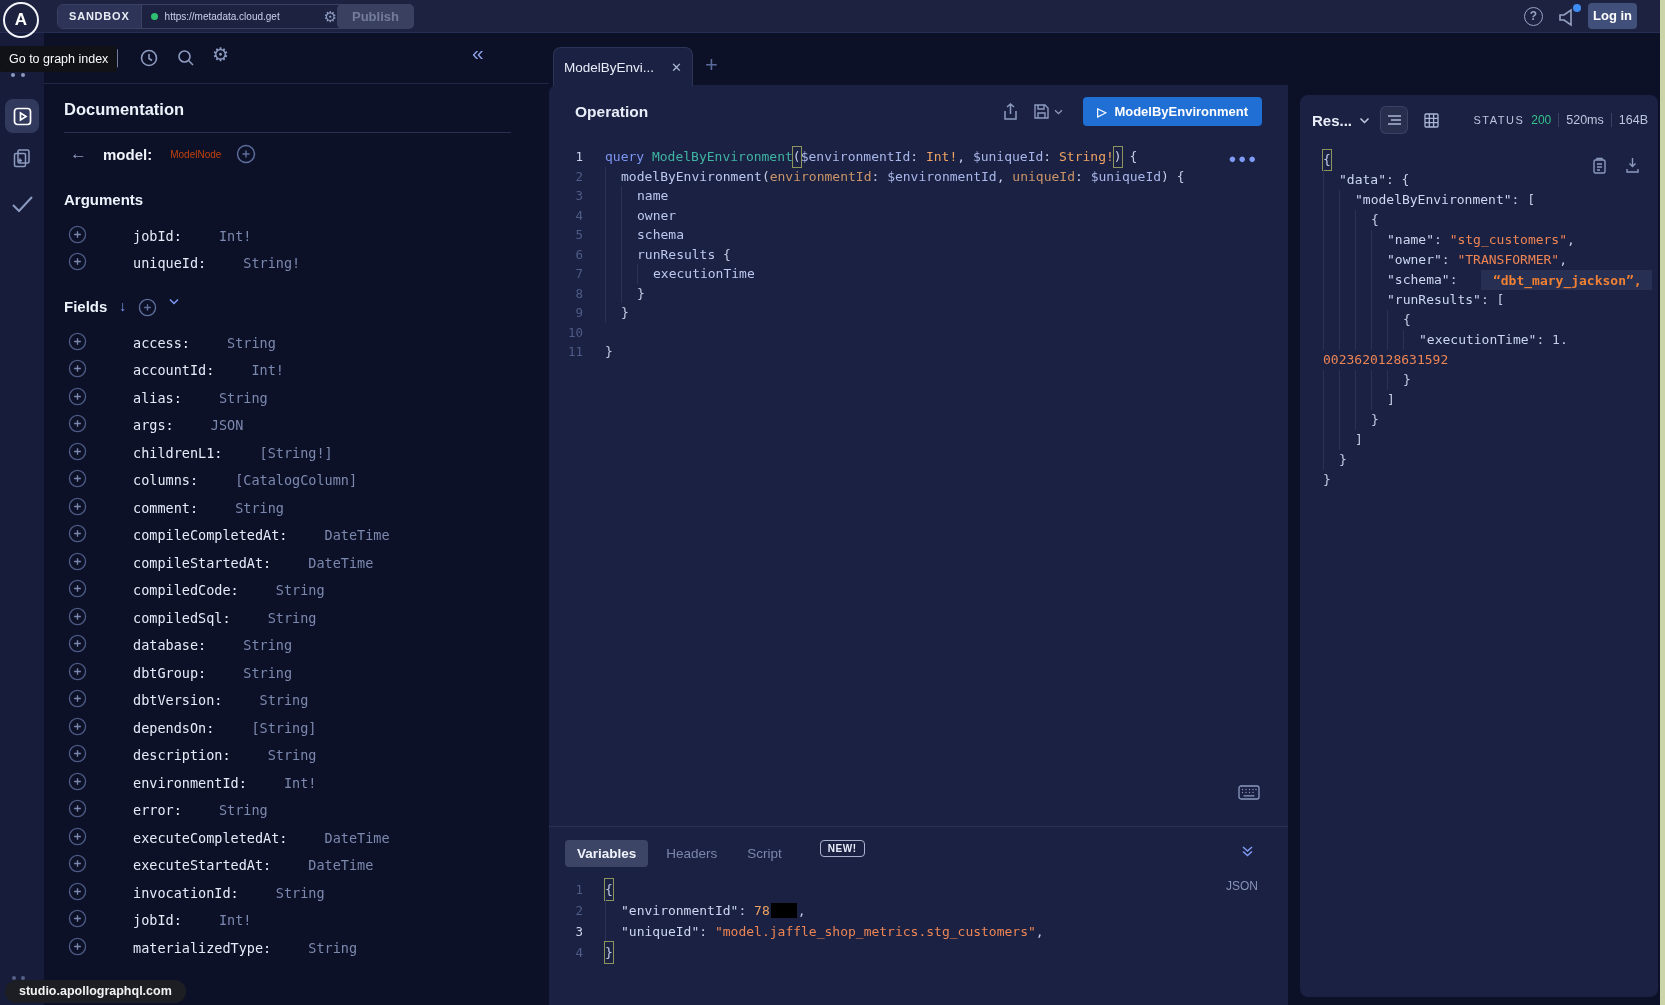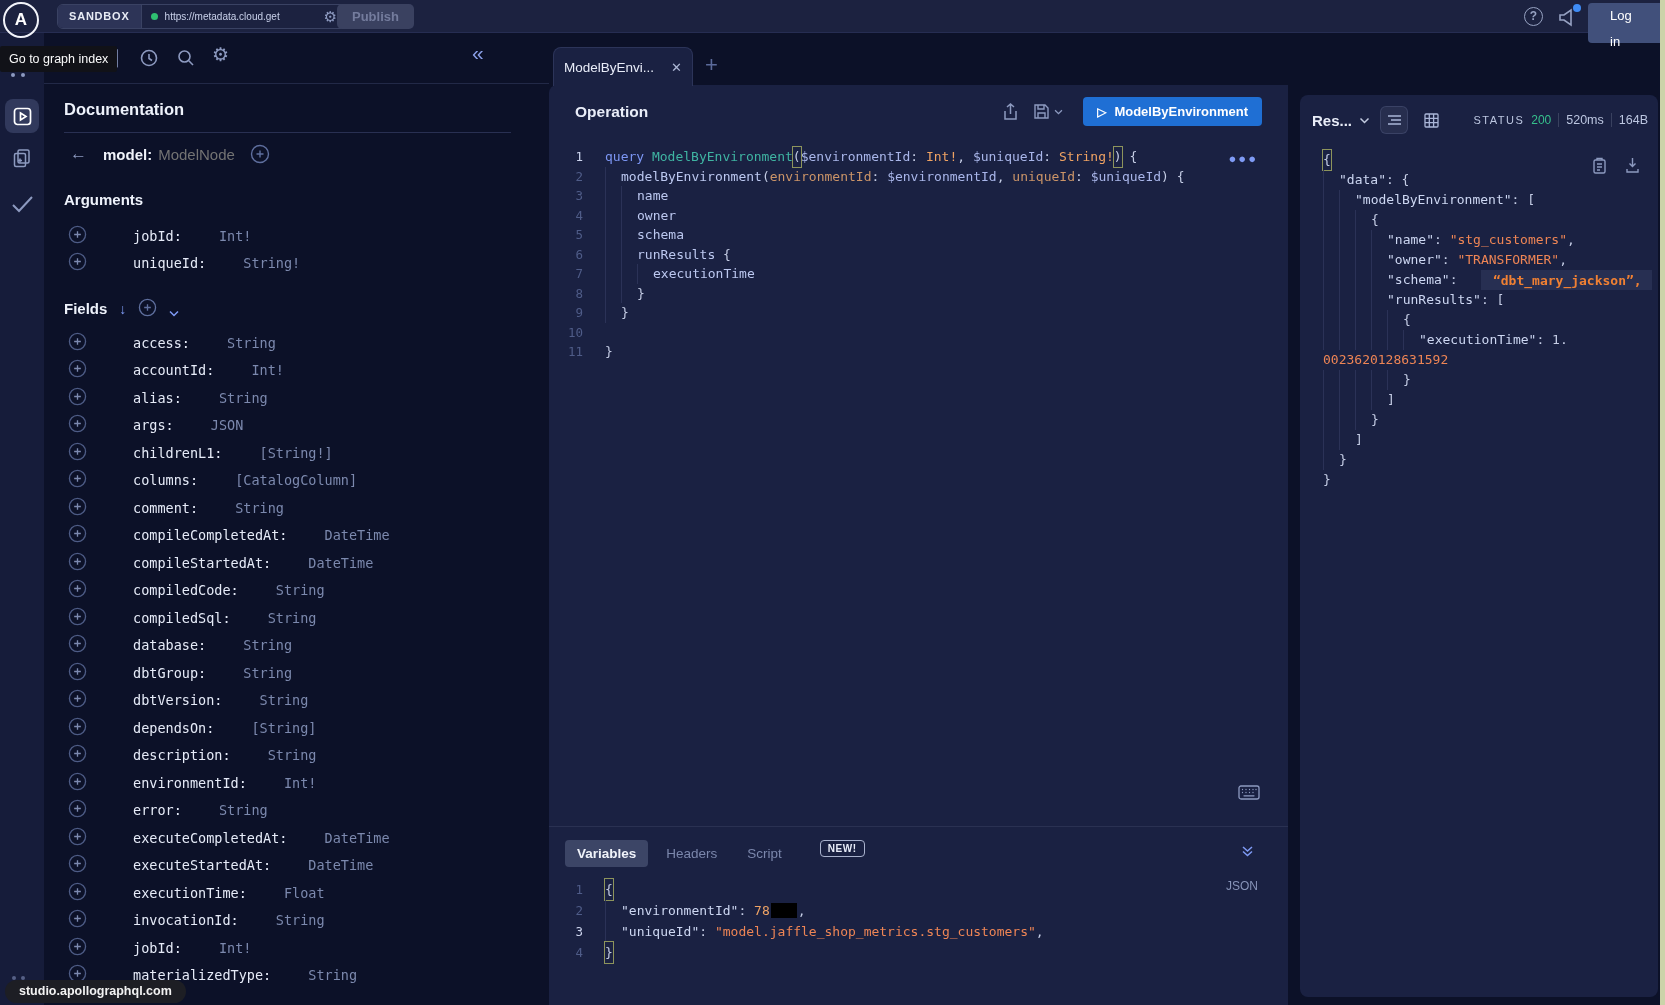--- a/index.html
+++ b/index.html
@@ -21,22 +21,22 @@
   .url-seg { display:flex; align-items:center; gap:7px; padding:0 9px; border-left:1px solid #3a4263; }
   .green-dot { width:7px; height:7px; border-radius:50%; background:#2fbf71; }
   .url-text { font-size:10px; color:#c9d1ea; white-space:nowrap; overflow:hidden; width:152px; }
   .gear-glyph { font-size:15px; color:#8d9ac0; line-height:1; }
   .publish-btn { position:absolute; left:337px; top:4px; height:25px; padding:0 15px; background:#3a4160;
                  border-radius:5px; color:#747c9d; font-weight:bold; font-size:13px; line-height:25px; }
   .help-btn { position:absolute; left:1524px; top:7px; width:19px; height:19px; border:1.5px solid #97a2c2;
               border-radius:50%; color:#97a2c2; font-size:12px; font-weight:bold; text-align:center; line-height:17px; }
   .megaphone { position:absolute; left:1556px; top:6px; width:22px; height:22px; color:#97a2c2; }
   .notif-dot { position:absolute; left:1573px; top:4px; width:8px; height:8px; border-radius:50%; background:#3f8cf5; }
-  .login-btn { position:absolute; left:1588px; top:3px; height:40px; padding:0 22px; background:#41507b;
-               border-radius:4px; color:#fff; font-size:13px; line-height:26px; font-weight:normal; }
+  .login-btn { position:absolute; left:1588px; top:3px; height:26px; padding:0 5px; background:#41507b;
+               border-radius:4px; color:#fff; font-size:13px; line-height:26px; font-weight:bold; }
 
   
   .rail { position:absolute; left:0; top:33px; width:44px; bottom:0; background:#161c3a; }
   .rail-dots { position:absolute; left:11px; top:40px; display:flex; gap:6px; }
   .rail-dots i { width:4px; height:4px; border-radius:50%; background:#8d9ac0; }
   .rail-active { position:absolute; left:5px; top:66px; width:34px; height:34px; background:#31395c;
                  border-radius:8px; display:flex; align-items:center; justify-content:center; color:#fff; }
   .rail-icon { position:absolute; left:11px; color:#8d9ac0; }
   .rail-bdots { position:absolute; left:12px; top:943px; display:flex; gap:5px; }
   .rail-bdots i { width:4px; height:4px; border-radius:50%; background:#566086; }
@@ -47,24 +47,24 @@
   
   .docpanel { position:absolute; left:44px; top:33px; width:505px; bottom:0; overflow:hidden; }
   .doc-toolbar { height:51px; border-bottom:1px solid #222947; position:relative; }
   .tb-icon { position:absolute; top:15px; color:#8d9ac0; }
   .collapse { position:absolute; left:428px; top:8px; color:#8ba0e8; font-size:21px; }
   .doc-title { margin:16px 0 0 20px; font-size:16.5px; font-weight:bold; color:#eef2fb; }
   .doc-div { margin:13px 0 0 20px; width:447px; border-top:1px solid #293052; }
   .type-row { margin:11px 0 0 26px; display:flex; align-items:center; }
   .back-arrow { color:#8d9ac0; font-size:17px; }
   .type-label { margin-left:16px; font-size:15px; font-weight:bold; color:#f0f3fa; }
-  .type-name { margin-left:6px; font-size:15px; color:#737373; }
+  .type-name { margin-left:18px; font-size:10px; color:#c2410c; }
   .type-row .plusc { margin-left:15px; }
   .doc-head { margin:27px 0 0 20px; font-size:15px; font-weight:bold; color:#eef2fb;
-              display:flex; align-items:flex-end; gap:12px; }
+              display:flex; align-items:flex-start; gap:12px; }
   .sort-arrow { color:#7f9bf5; font-size:14px; font-weight:normal; }
   .doc-list { margin:6px 0 0 24px; }
   .doc-row { height:27.5px; display:flex; align-items:flex-end;gap:29px; }
   .doc-row .doc-name { margin-left:17px; font-family:"DejaVu Sans Mono", monospace; font-size:13.5px; color:#e6ebf8; }
   .doc-row .doc-type { font-family:"DejaVu Sans Mono", monospace; font-size:13.5px; color:#7c89ae; white-space:pre; }
   .args-list { margin-top:8px; }
 
   
   .tab { position:absolute; left:553px; top:47px; width:140px; height:39px; background:#1a2142;
          border:1px solid #2c3459; border-bottom:none; border-radius:8px 8px 0 0; z-index:5;
@@ -408,28 +408,20 @@
         <span class="doc-name">executeCompletedAt:</span>
         <span class="doc-type"> DateTime</span>
       </div>
       <div class="doc-row">
         <svg width="19" height="19" viewBox="0 0 20 20" fill="none" stroke="#4d5b85" stroke-width="1.4">
           <circle cx="10" cy="10" r="8.5"></circle>
           <path d="M10 6.5v7M6.5 10h7" stroke="#7d8ab0"></path>
         </svg>
         <span class="doc-name">executeStartedAt:</span>
         <span class="doc-type"> DateTime</span>
-      </div>
-      <div class="doc-row">
-        <svg width="19" height="19" viewBox="0 0 20 20" fill="none" stroke="#4d5b85" stroke-width="1.4">
-          <circle cx="10" cy="10" r="8.5"></circle>
-          <path d="M10 6.5v7M6.5 10h7" stroke="#7d8ab0"></path>
-        </svg>
-        <span class="doc-name">executionTime:</span>
-        <span class="doc-type"> Float</span>
       </div>
       <div class="doc-row">
         <svg width="19" height="19" viewBox="0 0 20 20" fill="none" stroke="#4d5b85" stroke-width="1.4">
           <circle cx="10" cy="10" r="8.5"></circle>
           <path d="M10 6.5v7M6.5 10h7" stroke="#7d8ab0"></path>
         </svg>
         <span class="doc-name">invocationId:</span>
         <span class="doc-type"> String</span>
       </div>
       <div class="doc-row">

